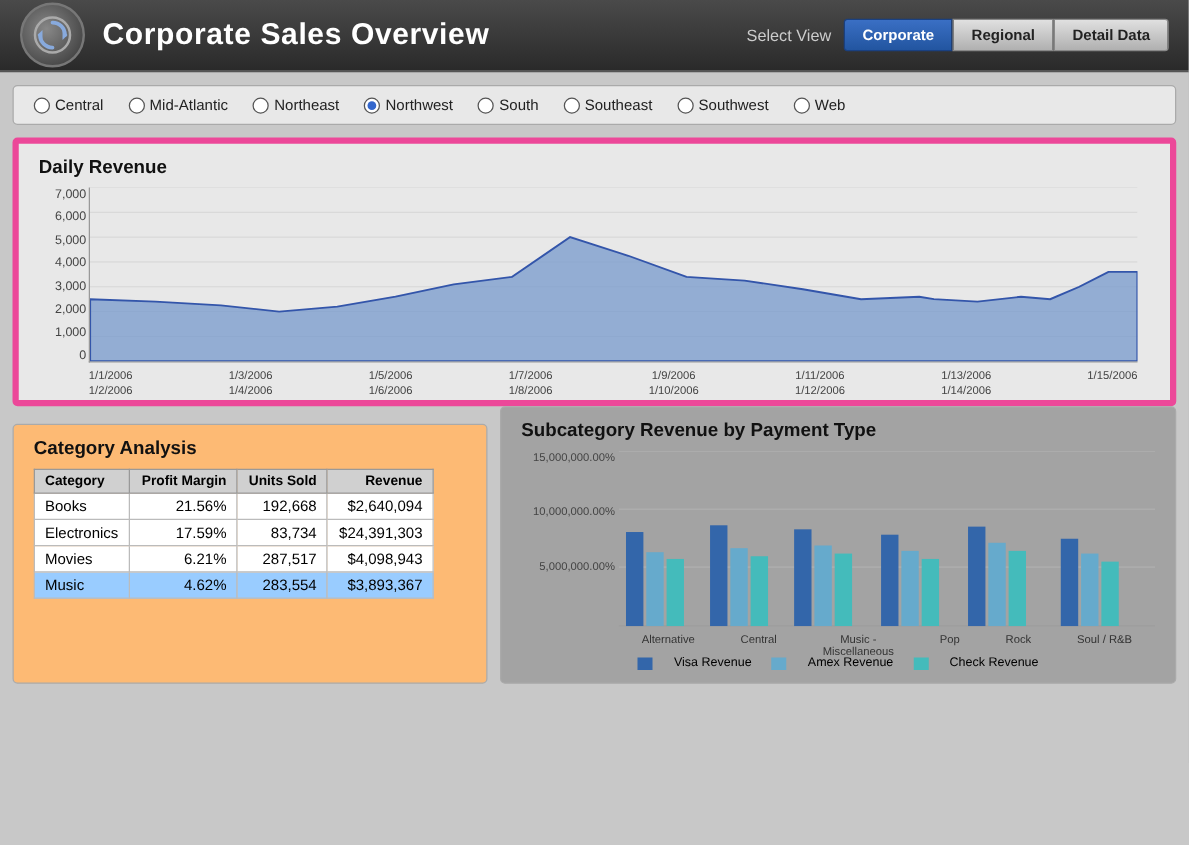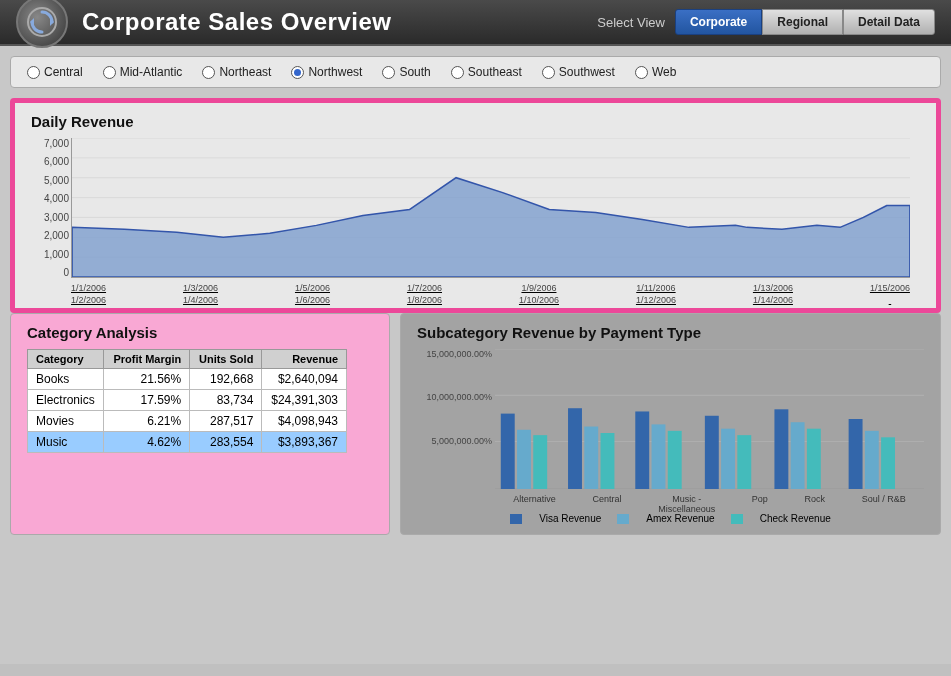--- a/index.html
+++ b/index.html
@@ -7,21 +7,21 @@
       background: #c0c0c0;
       font-family: Arial, sans-serif;
       font-size: 12px;
       width: 951px;
       height: 676px;
       overflow: hidden;
     }
     
     .header {
       background: linear-gradient(to bottom, #4a4a4a, #2a2a2a);
-      height: 46px;
+      height: 58px;
       display: flex;
       align-items: center;
       padding: 0 16px;
       border-bottom: 2px solid #555;
     }
     .logo {
       width: 52px;
       height: 52px;
       border-radius: 50%;
       background: radial-gradient(circle at 40% 40%, #888, #333);
@@ -127,21 +127,20 @@
       font-size: 15px;
       font-weight: bold;
       color: #111;
       margin-bottom: 8px;
     }
     .chart-area {
       position: relative;
       height: 160px;
       margin-left: 40px;
       margin-right: 10px;
-      text-decoration: underline;
     }
     .chart-svg {
       width: 100%;
       height: 140px;
       border-bottom: 1px solid #999;
       border-left: 1px solid #999;
     }
     .y-axis-labels {
       position: absolute;
       left: -40px;
@@ -168,26 +167,27 @@
       flex-direction: column;
       align-items: center;
       line-height: 1.3;
     }
     
     .bottom-panels {
       display: flex;
       gap: 10px;
     }
     .left-panel {
-      background: #f9a8d4;
+      background: #fdba74;
       border: 1px solid #aaa;
       border-radius: 4px;
       padding: 10px 16px;
       flex: 0 0 auto;
       min-width: 380px;
+      margin-top: 14px;
     }
     .right-panel {
       background: #a3a3a3;
       border: 1px solid #aaa;
       border-radius: 4px;
       padding: 10px 16px;
       flex: 1;
     }
     
     .cat-table {

